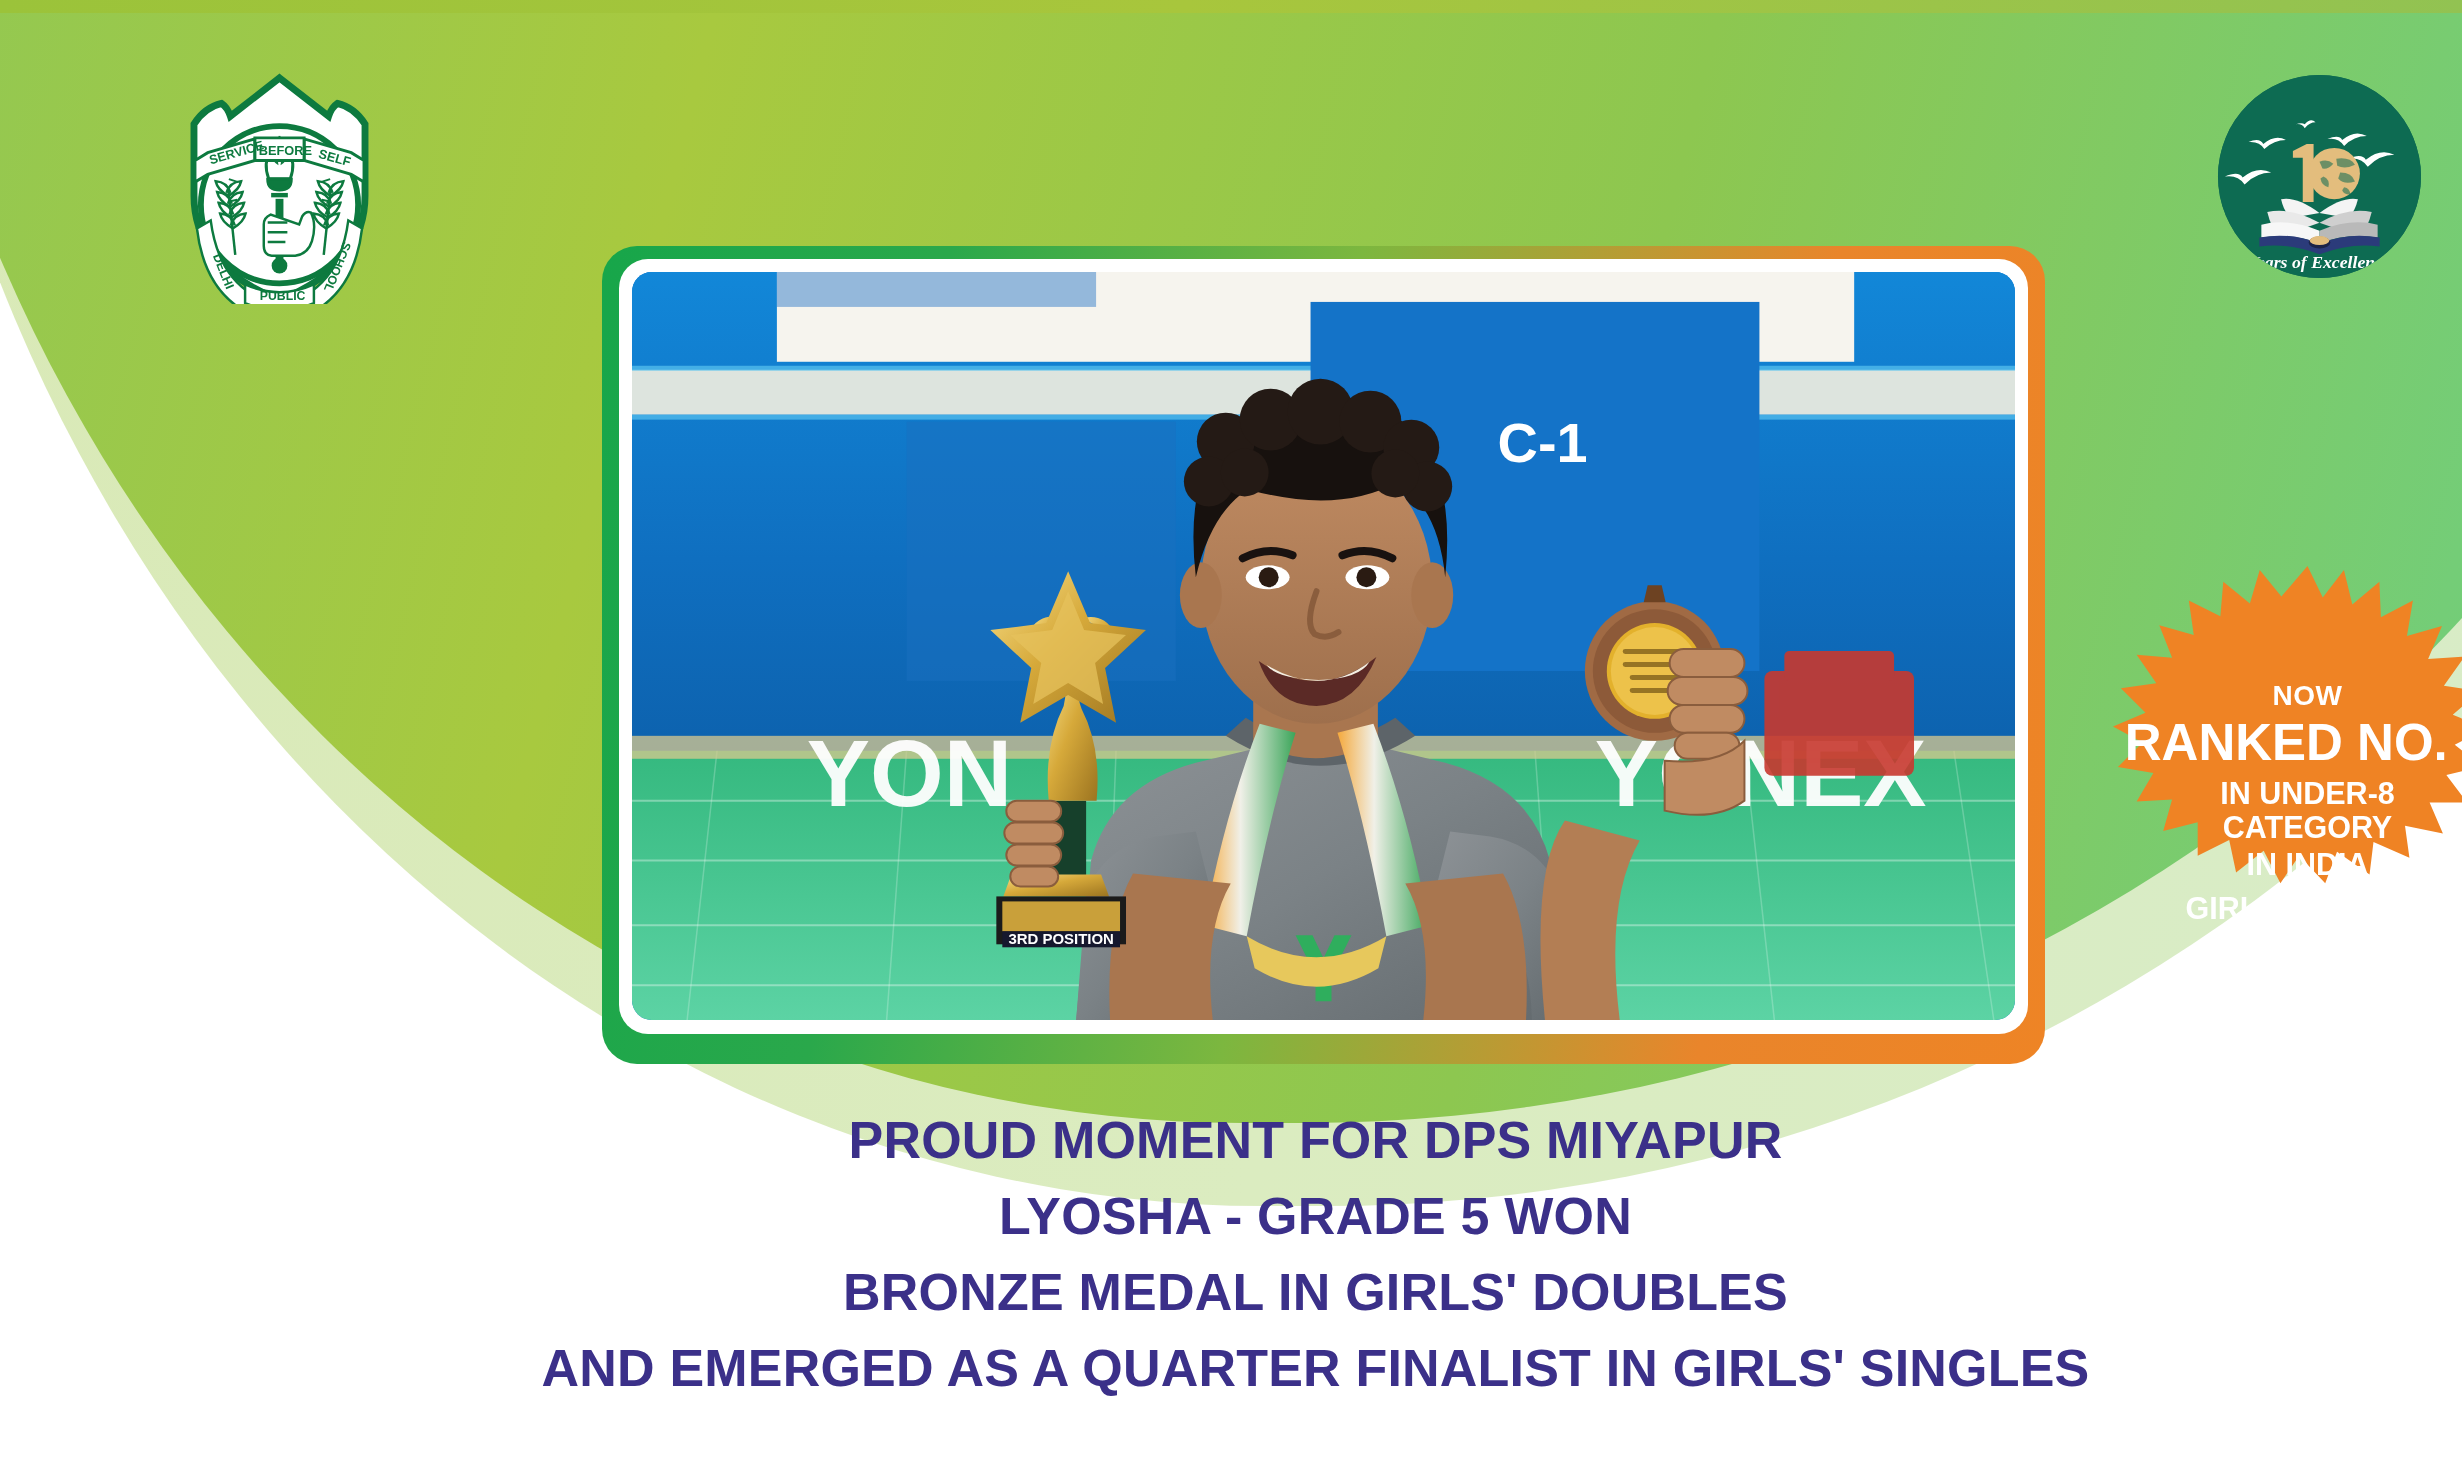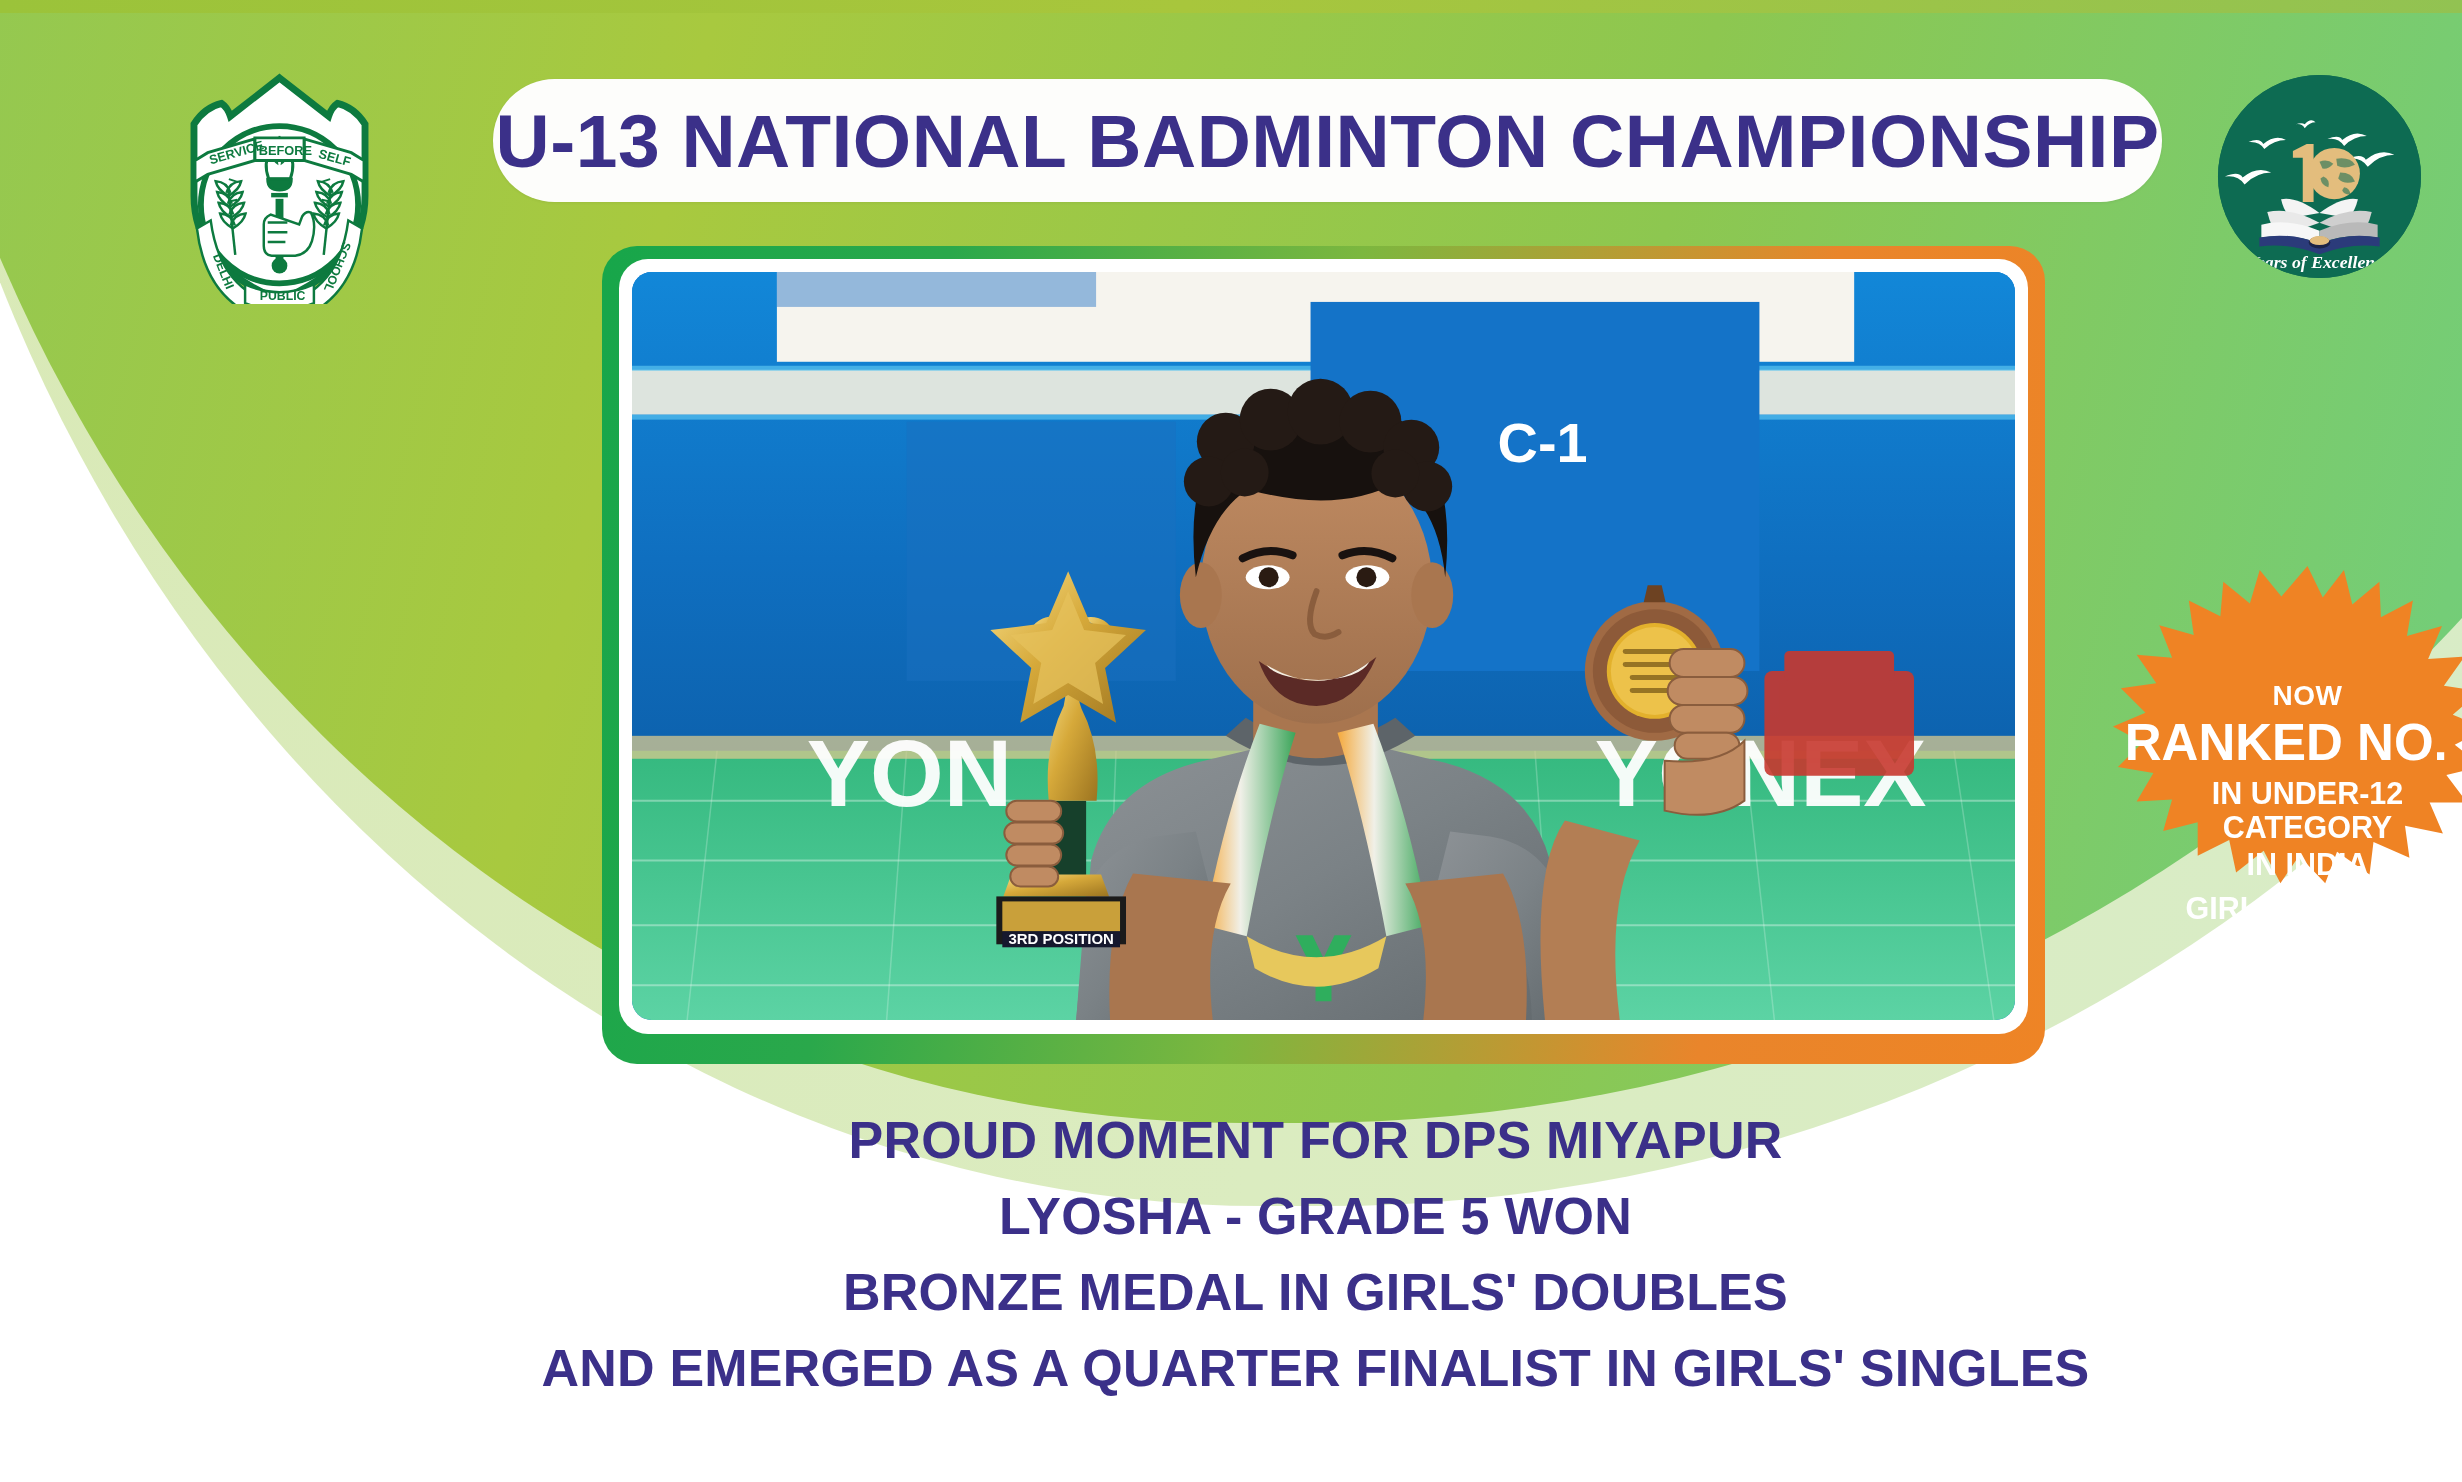--- a/index.html
+++ b/index.html
@@ -207,23 +207,20 @@
         <path d="M130,430 q70,32 140,0 l0,38 q-70,30 -140,0 Z"></path>
       </g>
       <g fill="#0d7a3f" font-family="Liberation Sans, sans-serif" font-weight="bold" font-size="25">
         <text x="64" y="372" transform="rotate(68 64 372)">DELHI</text>
         <text x="160" y="462">PUBLIC</text>
         <text x="330" y="342" transform="rotate(112 330 342)">SCHOOL</text>
       </g>
     </svg>
   </div>
 
-  <div class="title-pill">
-    <span class="title-text">U-13 NATIONAL BADMINTON CHAMPIONSHIP</span>
-  </div>
 
   <div class="badge10">
     <svg viewBox="0 0 412 412" xmlns="http://www.w3.org/2000/svg">
       <rect width="412" height="412" fill="#0d6b52"></rect>
 
       <g fill="#ffffff">
         <path d="M176,100 q12,-14 22,-4 q-12,0 -22,12 q-6,-10 -18,-8 q12,-4 18,0 Z"></path>
         <path d="M92,140 q24,-20 46,-8 q-24,0 -44,18 q-10,-16 -32,-14 q22,-10 30,4 Z"></path>
         <path d="M252,132 q26,-22 50,-8 q-26,0 -46,20 q-12,-18 -34,-14 q24,-10 30,2 Z"></path>
         <path d="M300,172 q30,-24 58,-10 q-30,0 -54,24 q-14,-20 -40,-16 q28,-12 36,2 Z"></path>
@@ -452,21 +449,21 @@
         395,0 426,64 469,8 486,78 541,32 544,104 609,70 597,142 668,122 640,189
         714,184 672,243 745,254 690,302 759,329 694,363 750,407 677,424 719,480
         643,480 670,543 593,527 602,592 529,560 521,626 455,580 431,644 378,588
         340,644 306,578 250,622 236,556 172,588 172,520 102,538 120,474 48,478
         82,420 10,408 60,358 0,326 66,298 16,248 88,238 48,180 120,186 94,120
         164,140 154,70 218,102 224,32 278,76 298,8 342,62 "></polygon>
     </svg>
     <div class="sb-text">
       <div class="sb-now">NOW</div>
       <div class="sb-rank">RANKED NO. 9</div>
-      <div class="sb-l1">IN UNDER-12</div>
+      <div class="sb-l1">IN UNDER-8</div>
       <div class="sb-l2">CATEGORY</div>
       <div class="sb-l3">IN INDIA</div>
       <div class="sb-l4">GIRLS SINGLES.</div>
     </div>
   </div>
 
   <div class="caption">
     <div>PROUD MOMENT FOR DPS MIYAPUR</div>
     <div>LYOSHA - GRADE 5 WON</div>
     <div>BRONZE MEDAL IN GIRLS' DOUBLES</div>

